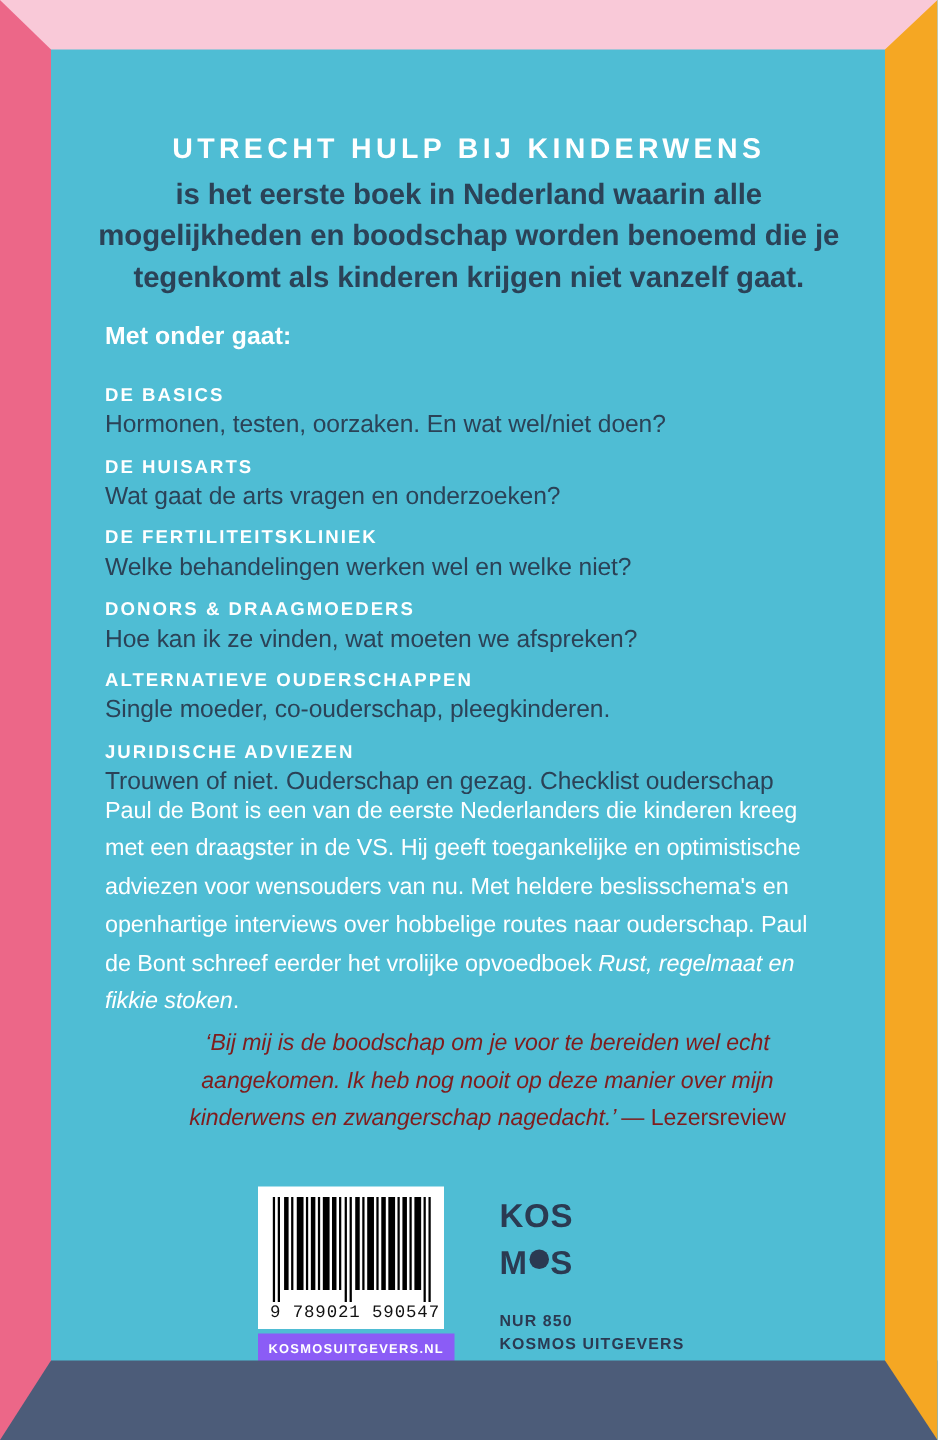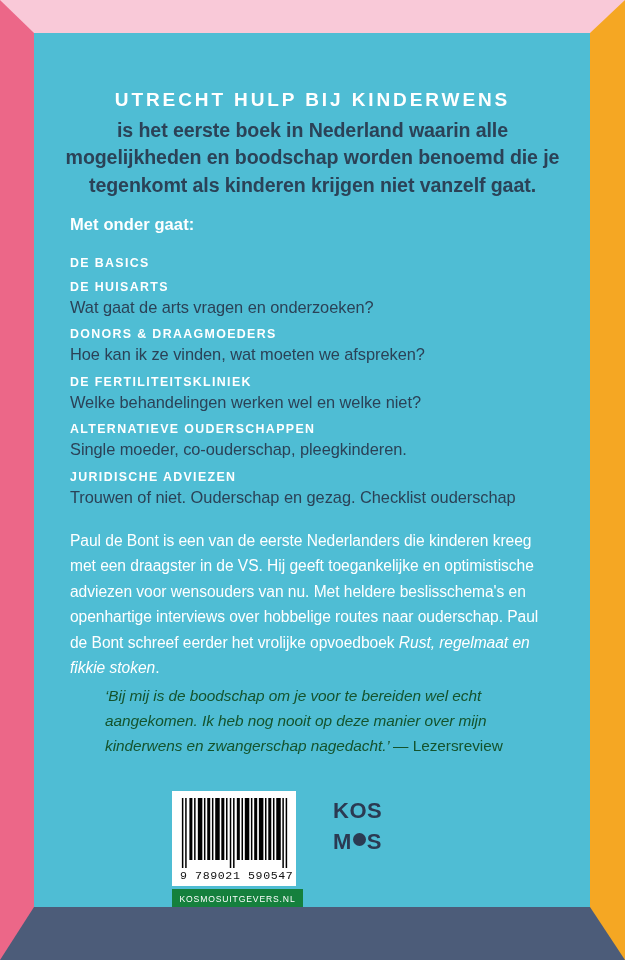--- a/index.html
+++ b/index.html
@@ -127,25 +127,26 @@
     letter-spacing: -0.05px;
   }
   .bio b { font-weight: normal; }
   .bio i { font-style: italic; }
 
   .quote {
     position: absolute;
     left: 105px;
     top: 683px;
     width: 440px;
-    color: #14532d;
+    color: #7f1d1d;
     font-size: 15.4px;
     line-height: 25.2px;
     font-style: italic;
     letter-spacing: -0.05px;
+    text-align: center;
   }
   .quote .attrib {
     font-style: normal;
   }
 
   
   .barcode-block {
     position: absolute;
     left: 172px;
     top: 791px;
@@ -167,24 +168,24 @@
     margin-top: 1px;
     font-family: "Liberation Mono", monospace;
     font-size: 11.6px;
     color: #111111;
     text-align: center;
     letter-spacing: 0.6px;
     white-space: nowrap;
   }
   .barcode-url {
     margin-top: 3px;
-    background: #15803d;
+    background: #8b5cf6;
     color: #ffffff;
     font-size: 8.6px;
-    font-weight: normal;
+    font-weight: bold;
     letter-spacing: 0.85px;
     text-align: center;
     padding: 4.5px 0 4.5px 0;
     width: 131px;
     box-sizing: border-box;
   }
 
   
   .publisher {
     position: absolute;
@@ -237,32 +238,33 @@
       <span>is het eerste boek in Nederland waarin alle</span>
       <span>mogelijkheden en boodschap worden benoemd die</span>
       <span>je tegenkomt als kinderen krijgen niet vanzelf gaat.</span>
     </div>
 
     <div class="intro-label">Met onder gaat:</div>
 
     <div class="sections">
       <div class="section-item">
         <div class="section-head">DE BASICS</div>
+        <div class="section-desc">Hormonen, testen, oorzaken. En wat wel/niet doen?</div>
       </div>
       <div class="section-item">
         <div class="section-head">DE HUISARTS</div>
         <div class="section-desc">Wat gaat de arts vragen en onderzoeken?</div>
       </div>
       <div class="section-item">
+        <div class="section-head">DE FERTILITEITSKLINIEK</div>
+        <div class="section-desc">Welke behandelingen werken wel en welke niet?</div>
+      </div>
+      <div class="section-item">
         <div class="section-head">DONORS &amp; DRAAGMOEDERS</div>
         <div class="section-desc">Hoe kan ik ze vinden, wat moeten we afspreken?</div>
-      </div>
-      <div class="section-item">
-        <div class="section-head">DE FERTILITEITSKLINIEK</div>
-        <div class="section-desc">Welke behandelingen werken wel en welke niet?</div>
       </div>
       <div class="section-item">
         <div class="section-head">ALTERNATIEVE OUDERSCHAPPEN</div>
         <div class="section-desc">Single moeder, co-ouderschap, pleegkinderen.</div>
       </div>
       <div class="section-item">
         <div class="section-head">JURIDISCHE ADVIEZEN</div>
         <div class="section-desc">Trouwen of niet. Ouderschap en gezag. Checklist ouderschap</div>
       </div>
     </div>
@@ -305,16 +307,21 @@
         <div class="barcode-digits">9 789021 590547</div>
       </div>
       <div class="barcode-url">KOSMOSUITGEVERS.NL</div>
     </div>
 
     <div class="publisher">
       <div class="logo">
         <span class="row">KOS</span>
         <span class="row"><span>M</span><span class="dot"></span><span>S</span></span>
       </div>
+      <div class="imprint">
+        <span>NUR 850</span>
+        <span>KOSMOS UITGEVERS</span>
+        <span>UTRECHT/ANTWERPEN</span>
+      </div>
     </div>
 
   </div>
 </div>
 
 </body></html>

